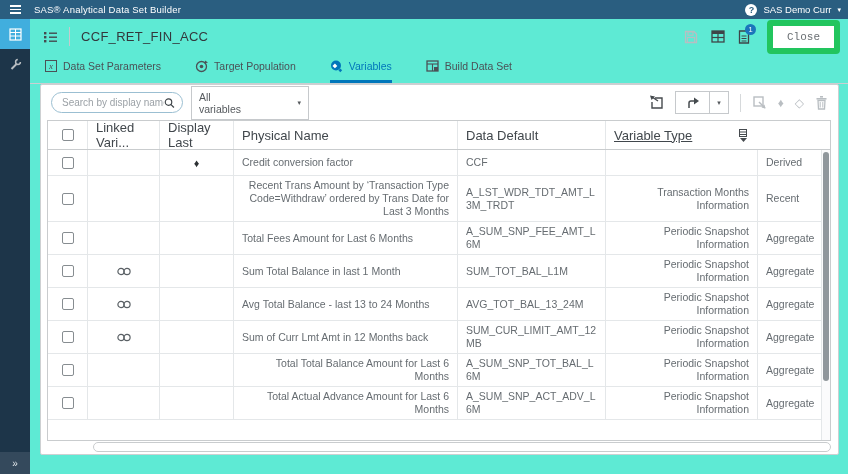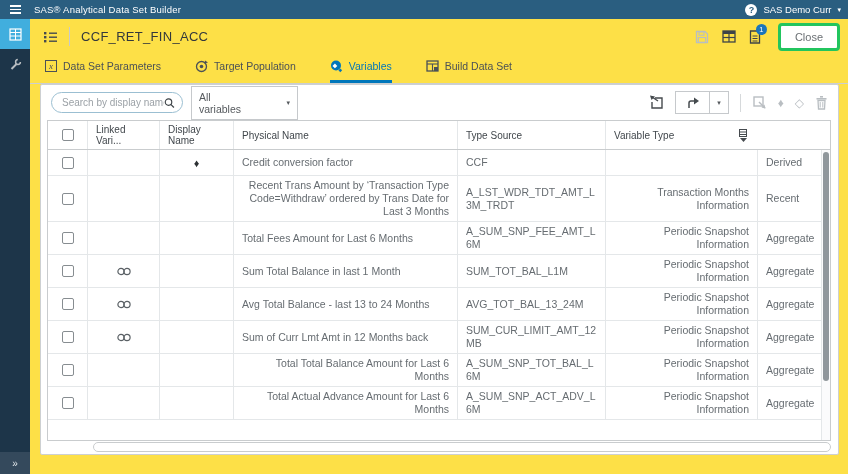--- a/index.html
+++ b/index.html
@@ -1,18 +1,18 @@
 <!DOCTYPE html>
 <html><head>
 <meta charset="utf-8">
 <style>
   * { box-sizing: border-box; margin: 0; padding: 0; }
   html,body { width:848px; height:474px; overflow:hidden; }
   body { font-family:"Liberation Sans", sans-serif; background:#edeff0; }
-  .app { position:relative; width:848px; height:474px; background:#fde047; overflow:hidden; }
+  .app { position:relative; width:848px; height:474px; background:#5eead4; overflow:hidden; }
 
   
   .topbar { position:absolute; top:0; left:0; right:0; height:19px; background:#2a5e80; display:flex; align-items:center; color:#fff; }
   .hamburger { width:30px; height:19px; display:flex; flex-direction:column; justify-content:center; align-items:center; gap:2px; cursor:pointer; }
   .hamburger span { display:block; width:11px; height:1.5px; background:#fff; }
   .app-title { font-size:9.5px; margin-left:4px; letter-spacing:.2px; }
   .topbar-right { margin-left:auto; display:flex; align-items:center; gap:6px; padding-right:7px; }
   .help-circle { width:12px; height:12px; border-radius:50%; background:#fff; color:#2a5e80; font-size:9px; font-weight:bold; display:flex; align-items:center; justify-content:center; }
   .user-name { font-size:9.5px; }
   .tb-caret { font-size:7px; line-height:1; }
@@ -25,49 +25,49 @@
 
   
   .main { position:absolute; left:30px; top:19px; right:0; bottom:0; }
 
   .title-row { height:35px; display:flex; align-items:center; padding:0 8px 0 13px; }
   .vdiv { width:1px; height:19px; background:#c6cacd; margin:0 11px; }
   .doc-title { font-size:13px; color:#33383c; letter-spacing:.3px; }
   .title-actions { margin-left:auto; display:flex; align-items:center; gap:13px; }
   .icon-btn { background:none; border:none; cursor:pointer; position:relative; display:flex; align-items:center; padding:0; }
   .badge { position:absolute; top:-6px; right:-6px; min-width:11px; height:11px; border-radius:6px; background:#1b75bb; color:#fff; font-size:7.5px; display:flex; align-items:center; justify-content:center; padding:0 2px; }
-  .close-btn { background:#fff; border:3px solid #22c55e; border-radius:4px; color:#6b7074; font-size:11px; padding:5px 14px; margin-left:4px; cursor:pointer; font-family:Liberation Sans, sans-serif; }
+  .close-btn { background:#fff; border:6px solid #22c55e; border-radius:4px; color:#6b7074; font-size:11px; padding:5px 14px; margin-left:4px; cursor:pointer; font-family:Liberation Mono, monospace; }
 
   .tabbar { height:30px; display:flex; align-items:stretch; gap:34px; padding-left:15px; border-bottom:1px solid #cbced1; }
   .tab { display:flex; align-items:center; gap:6px; font-size:10.5px; color:#4b5156; border-bottom:3px solid transparent; padding-bottom:2px; cursor:pointer; background:none; border-top:none; border-left:none; border-right:none; font-family:"Liberation Sans", sans-serif; }
   .tab.active { color:#0076ba; border-bottom-color:#0076ba; }
   .xbox { width:12px; height:12px; border:1px solid #4b5156; display:flex; align-items:center; justify-content:center; font-size:9px; font-style:italic; font-family:"Liberation Serif", serif; color:#4b5156; }
 
   
   .panel { position:absolute; left:10px; right:9px; top:65px; bottom:19px; background:#fff; border:1px solid #cdd0d2; border-radius:2px; overflow:hidden; }
 
   .controls { height:35px; display:flex; align-items:center; padding:0 10px; gap:8px; }
   .search-pill { display:flex; align-items:center; width:132px; height:21px; border:1px solid #9bbfd2; border-radius:11px; padding:0 7px 0 10px; }
   .search-pill input { border:none; outline:none; width:100%; font-size:10px; color:#5a6065; font-family:"Liberation Sans", sans-serif; background:transparent; }
   .search-pill input::placeholder { color:#9ba1a6; }
-  .filter-select { display:flex; align-items:center; justify-content:space-between; width:107px; height:22px; border:1px solid #c6c9cc; background:#fff; padding:16px 7px; font-size:10.5px; color:#55595d; cursor:pointer;gap:44px; }
+  .filter-select { display:flex; align-items:center; justify-content:space-between; width:118px; height:22px; border:1px solid #c6c9cc; background:#fff; padding:16px 7px; font-size:10.5px; color:#55595d; cursor:pointer;gap:44px; }
   .toolbar { margin-left:auto; display:flex; align-items:center; gap:11px; }
   .split-btn { display:flex; align-items:stretch; border:1px solid #c6c9cc; height:23px; }
   .split-main { display:flex; align-items:center; padding:0 9px; background:#fff; border:none; cursor:pointer; }
   .split-caret { display:flex; align-items:center; padding:0 7px; border-left:1px solid #c6c9cc; background:#fff; border-top:none; border-right:none; border-bottom:none; cursor:pointer; font-size:7px; color:#55595d; }
   .tsep { width:1px; height:18px; background:#d6d9db; }
   .glyph-dim { color:#b9bec2; font-size:12px; line-height:1; }
 
   
   .table-wrap { position:absolute; top:35px; left:6px; right:7px; bottom:13px; border:1px solid #c9ccce; overflow:hidden; background:#fff; }
   .grid-header, .grid-row { display:grid; grid-template-columns:40px 72px 74px 224px 148px 152px 1fr; }
-  .grid-header { height:29px; border-bottom:1px solid #c9ccce; color:#41474c; font-size:10px; }
+  .grid-header { height:29px; border-bottom:1px solid #c9ccce; color:#41474c; font-size:13px; }
   .hcell, .cell { display:flex; align-items:center; padding:3px 8px; border-right:1px solid #e4e7e9; overflow:hidden; }
   .hcell:last-child, .cell:last-child { border-right:none; }
-  .hcell.last { justify-content:space-between; padding-right:11px; }
+  .hcell.last { justify-content:space-between; padding-right:11px;text-decoration:underline; }
   .grid-body { position:relative; height:calc(100% - 29px); overflow:hidden; }
   .grid-row { border-bottom:1px solid #e4e7e9; font-size:10.5px; color:#666c71; min-height:26px; }
   .cell.center { justify-content:center; }
   .cell.wrap { line-height:13px; word-break:break-word;text-align:right; }
   .cell.brk { line-height:13px; word-break:break-all; }
   .checkbox { width:12px; height:12px; border:1px solid #878d91; border-radius:2px; background:#fff; cursor:pointer; flex:none; }
   .diamond-mark { color:#2d3134; font-size:11px; }
 
   .vscroll { position:absolute; top:29px; right:0; bottom:0; width:9px; background:#fbfbfc; border-left:1px solid #e4e7e9; }
   .vthumb { position:absolute; top:2px; left:1px; width:6px; height:79%; background:#90979c; border-radius:3px; }
@@ -241,23 +241,23 @@
           </button>
         </div>
       </div>
 
       <div class="table-wrap">
         <div class="grid-header">
           <div class="hcell" style="justify-content:center">
               <span class="checkbox"></span>
             </div>
           <div class="hcell">Linked Vari...</div>
-          <div class="hcell">Display Name</div>
+          <div class="hcell">Display Last</div>
           <div class="hcell">Physical Name</div>
-          <div class="hcell">Type Source</div>
+          <div class="hcell">Data Default</div>
           <div class="hcell last">
             <span>Variable Type</span>
             <span style="display:flex;flex-direction:column;align-items:center;gap:1px;">
               <svg width="8" height="8" viewBox="0 0 8 8">
                 <rect x="0.5" y="0.5" width="7" height="7" fill="none" stroke="#454a4e" stroke-width="1"></rect>
                 <line x1="0.5" y1="3" x2="7.5" y2="3" stroke="#454a4e" stroke-width="1"></line>
                 <line x1="0.5" y1="5.5" x2="7.5" y2="5.5" stroke="#454a4e" stroke-width="1"></line>
               </svg>
               <svg width="7" height="4" viewBox="0 0 7 4">
                   <polygon points="0,0 7,0 3.5,4" fill="#454a4e"></polygon>

